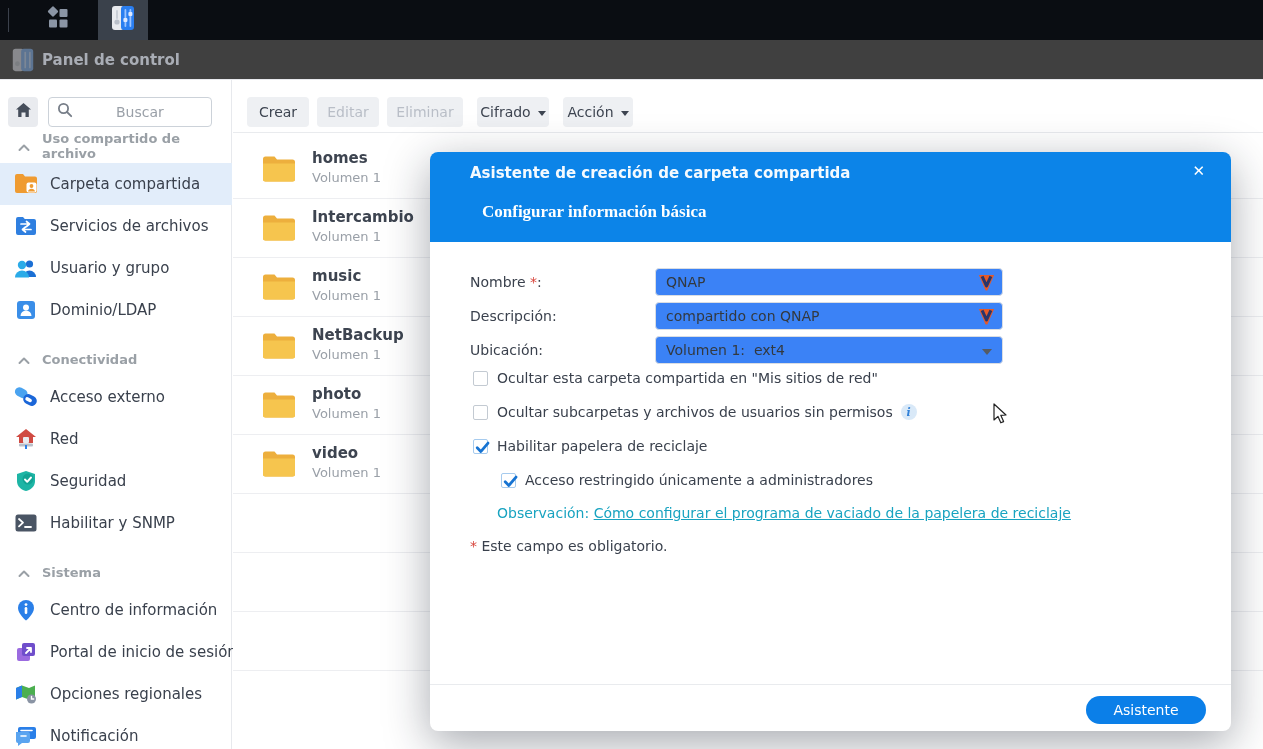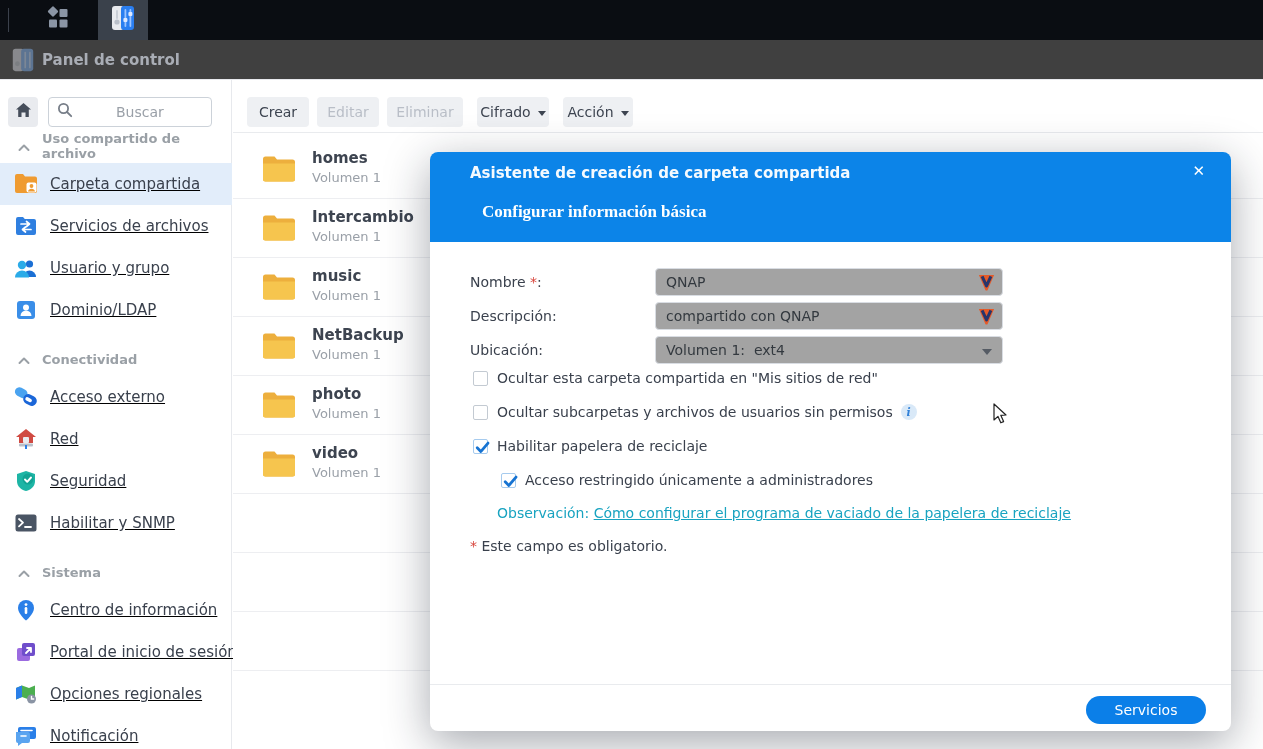--- a/index.html
+++ b/index.html
@@ -21,21 +21,21 @@
 
   
   .sidebar { position:absolute; left:0; top:80px; width:232px; height:669px; background:#fff; border-right:1px solid #e7e9ed; }
   .home-btn { position:absolute; left:8px; top:17px; width:30px; height:30px; background:#e9ebef; border-radius:4px; display:flex; align-items:center; justify-content:center; cursor:pointer; }
   .search-box { position:absolute; left:48px; top:17px; width:164px; height:30px; border:1px solid #ccd2d9; border-radius:4px; background:#fff; display:flex; align-items:center; padding-left:8px;gap:36px; }
   .search-box input { border:none; outline:none; width:110px; margin-left:7px; font-size:14px; color:#5a616b; font-family:inherit; background:transparent; }
   .search-box input::placeholder { color:#9aa0a8; }
   .side-sec { position:absolute; left:0; width:232px; height:16px; display:flex; align-items:center; }
   .side-sec .chev { margin-left:18px; }
   .side-sec .sec-label { margin-left:12px; font-size:13px; font-weight:bold; color:#9aa0a6; }
-  .side-item { position:absolute; left:0; width:232px; height:42px; display:flex; align-items:center; cursor:pointer;text-decoration:underline; }
+  .side-item { position:absolute; left:0; width:232px; height:42px; display:flex; align-items:center; cursor:pointer; }
   .side-item.sel { background:#e2edfa; }
   .side-item .ic { width:24px; height:24px; margin-left:14px; display:flex; align-items:center; justify-content:center; flex:none; }
   .side-item .lbl { margin-left:12px; font-size:15px; color:#3a414d; white-space:nowrap; }
 
   
   .toolbar-btn { position:absolute; top:97px; height:30px; background:#eef0f3; border:none; border-radius:4px; font-family:inherit; font-size:14px; color:#3d4450; display:flex; align-items:center; justify-content:center; gap:7px; cursor:pointer; }
   .toolbar-btn.disabled { color:#b9bec7; cursor:default; }
   .caret { width:0; height:0; border-left:4px solid transparent; border-right:4px solid transparent; border-top:5px solid #3d4450; margin-top:2px; }
   .main-hr { position:absolute; left:233px; top:132px; width:1030px; height:1px; background:#e9ebee; }
   .frow { position:absolute; left:233px; width:1030px; height:59px; border-bottom:1px solid #edeef1; background:#fff; }
@@ -44,21 +44,21 @@
   .frow .fvol { position:absolute; left:79px; top:30px; font-size:13px; color:#9aa0a8; }
 
   
   .dialog { position:absolute; left:430px; top:152px; width:801px; height:579px; background:#fff; border-radius:8px; box-shadow:0 12px 45px rgba(20,30,45,.38); }
   .dlg-header { position:absolute; left:0; top:0; width:801px; height:90px; background:#0c84e8; border-radius:8px 8px 0 0; }
   .dlg-titlebar { position:absolute; left:40px; top:12px; font-size:15px; font-weight:bold; color:rgba(255,255,255,.96); }
   .dlg-close { position:absolute; right:22px; top:8px; font-size:15px; font-weight:bold; color:#fff; cursor:pointer; padding:2px 4px; }
   .dlg-heading { position:absolute; left:52px; top:50px; font-size:17px; font-weight:bold; color:#ffffff;font-family:Liberation Serif, serif; }
   .fld-label { position:absolute; left:40px; font-size:14px; color:#3a414d; }
   .req { color:#d8453c; }
-  .fld-input { position:absolute; left:225px; width:348px; height:28px; border:1px solid #d9dde3; border-radius:4px; background:#a3a3a3; display:flex; align-items:center; }
+  .fld-input { position:absolute; left:225px; width:348px; height:28px; border:1px solid #d9dde3; border-radius:4px; background:#3b82f6; display:flex; align-items:center; }
   .fld-input .val { margin-left:10px; font-size:14px; color:#33393f; white-space:pre; }
   .fld-input .vext { position:absolute; right:6px; top:4px; }
   .fld-input .selcaret { position:absolute; right:10px; top:12px; width:0; height:0; border-left:5px solid transparent; border-right:5px solid transparent; border-top:6px solid #555b64; }
   .cbrow { position:absolute; display:flex; align-items:center; }
   .cbox { width:15px; height:15px; border:1px solid #c3cad2; border-radius:2px; background:#fff; flex:none; position:relative; cursor:pointer; }
   .cbox.checked { border-color:#a6cbee; }
   .cbox.checked svg { position:absolute; left:0px; top:-1px; }
   .cblabel { margin-left:9px; font-size:14px; color:#3a414d; white-space:nowrap; }
   .info-badge { display:inline-flex; width:16px; height:16px; border-radius:50%; background:#d9e9f8; color:#3181d8; font-size:11px; font-weight:bold; font-style:italic; align-items:center; justify-content:center; margin-left:8px; font-family:"DejaVu Serif",serif; cursor:pointer; }
   .note-row { position:absolute; left:67px; font-size:14px; }
@@ -416,20 +416,20 @@
   <div class="note-row" style="top:353px">
     <span class="note-label">Observación:</span>
     <span class="note-link">Cómo configurar el programa de vaciado de la papelera de reciclaje</span>
   </div>
 
   <div class="req-note" style="top:386px">
     <span class="req">*</span> <span>Este campo es obligatorio.</span>
   </div>
 
   <div class="dlg-footer-hr"></div>
-  <button class="next-btn">Servicios</button>
+  <button class="next-btn">Asistente</button>
 </div>
 
 <span class="cursor">
   <svg width="15" height="21" viewBox="0 0 15 21">
       <path d="M1 1 L1 17 L5 13.4 L7.8 19.8 L10.6 18.6 L7.8 12.3 L13 12 Z" fill="#fff" stroke="#222" stroke-width="1.2" stroke-linejoin="round"></path>
     </svg>
 </span>
 
 </body></html>

